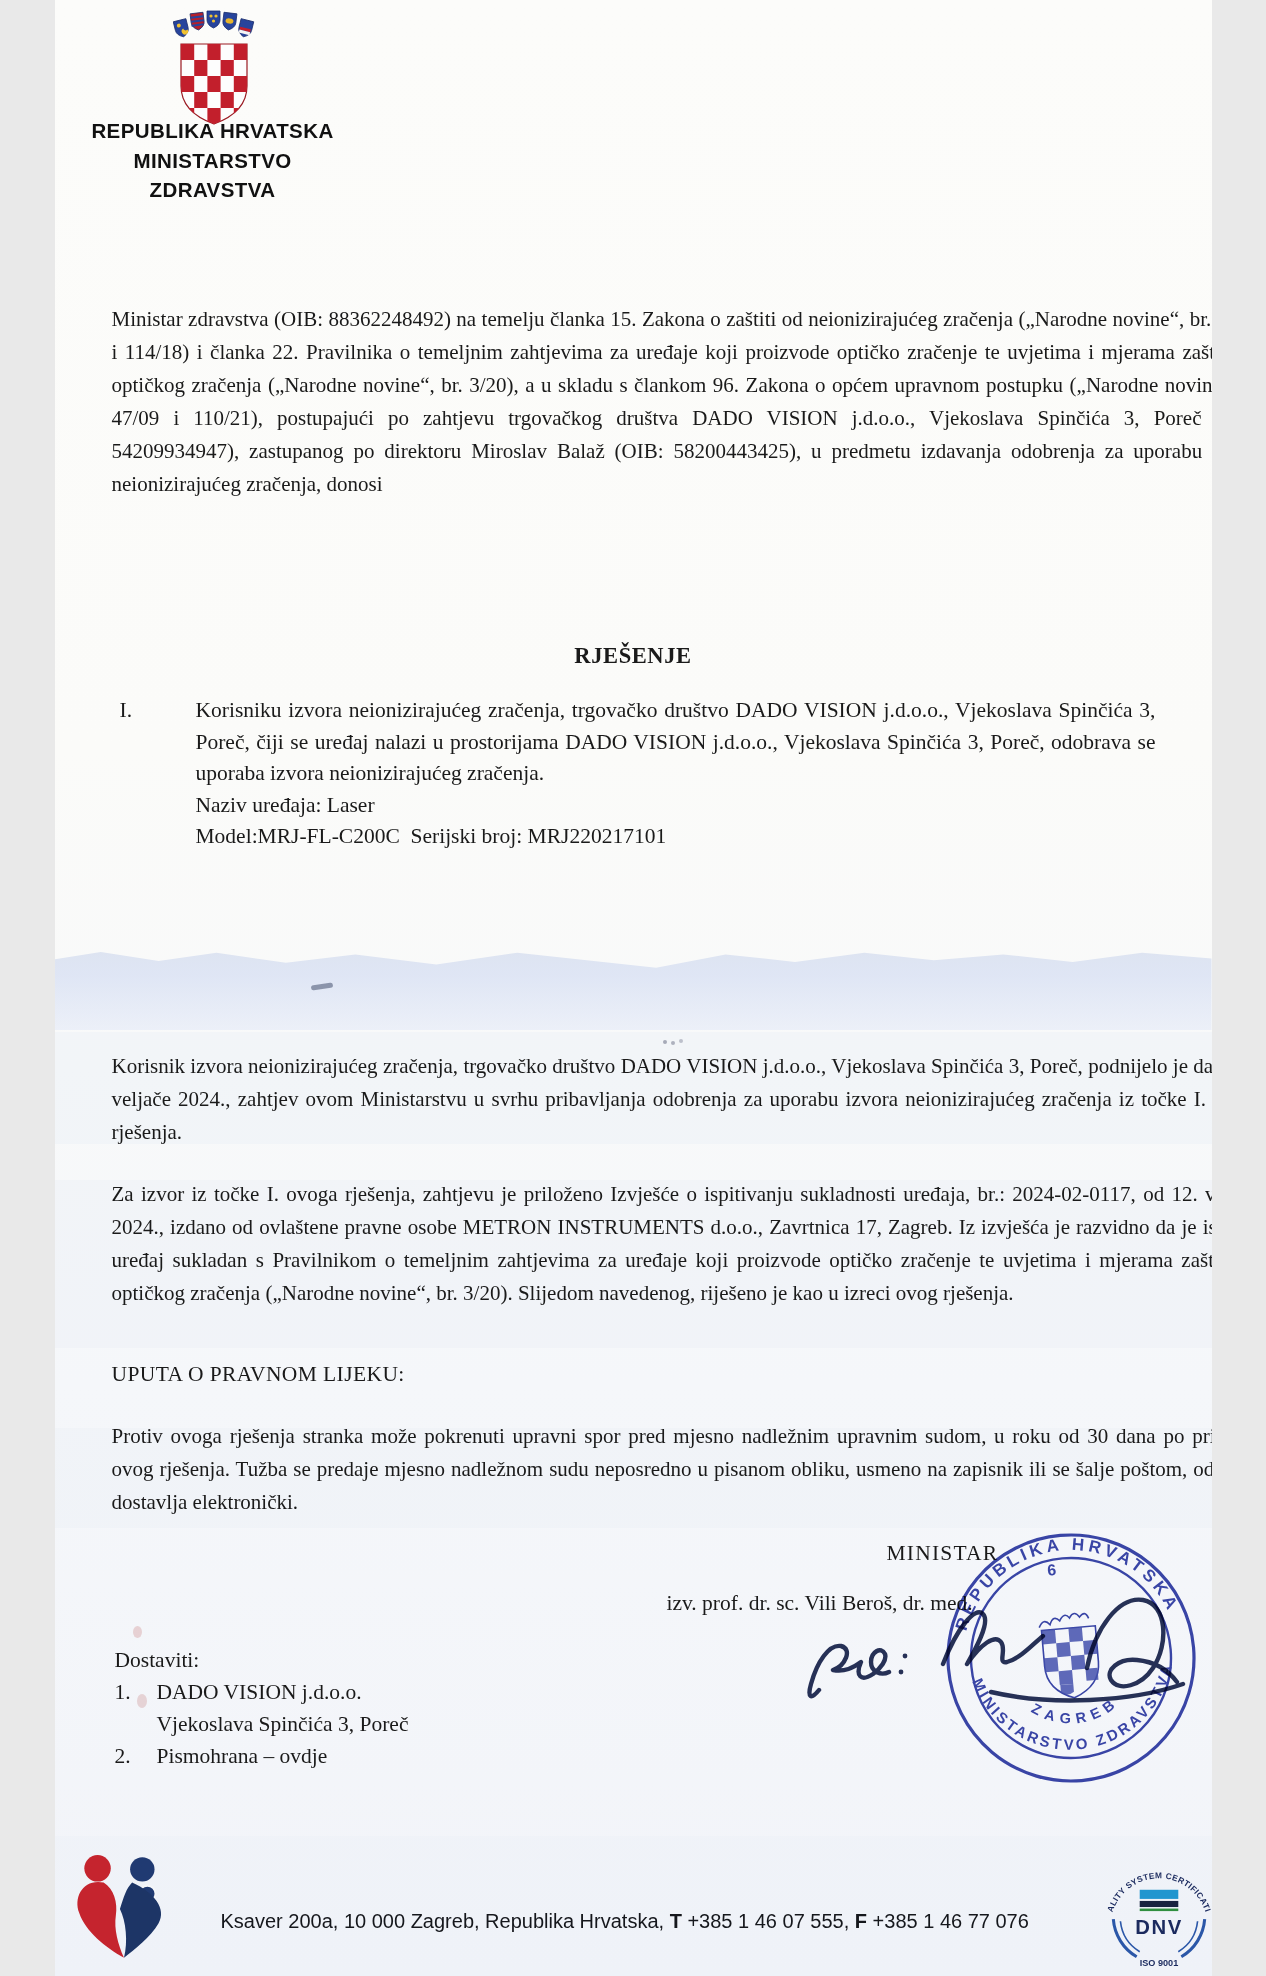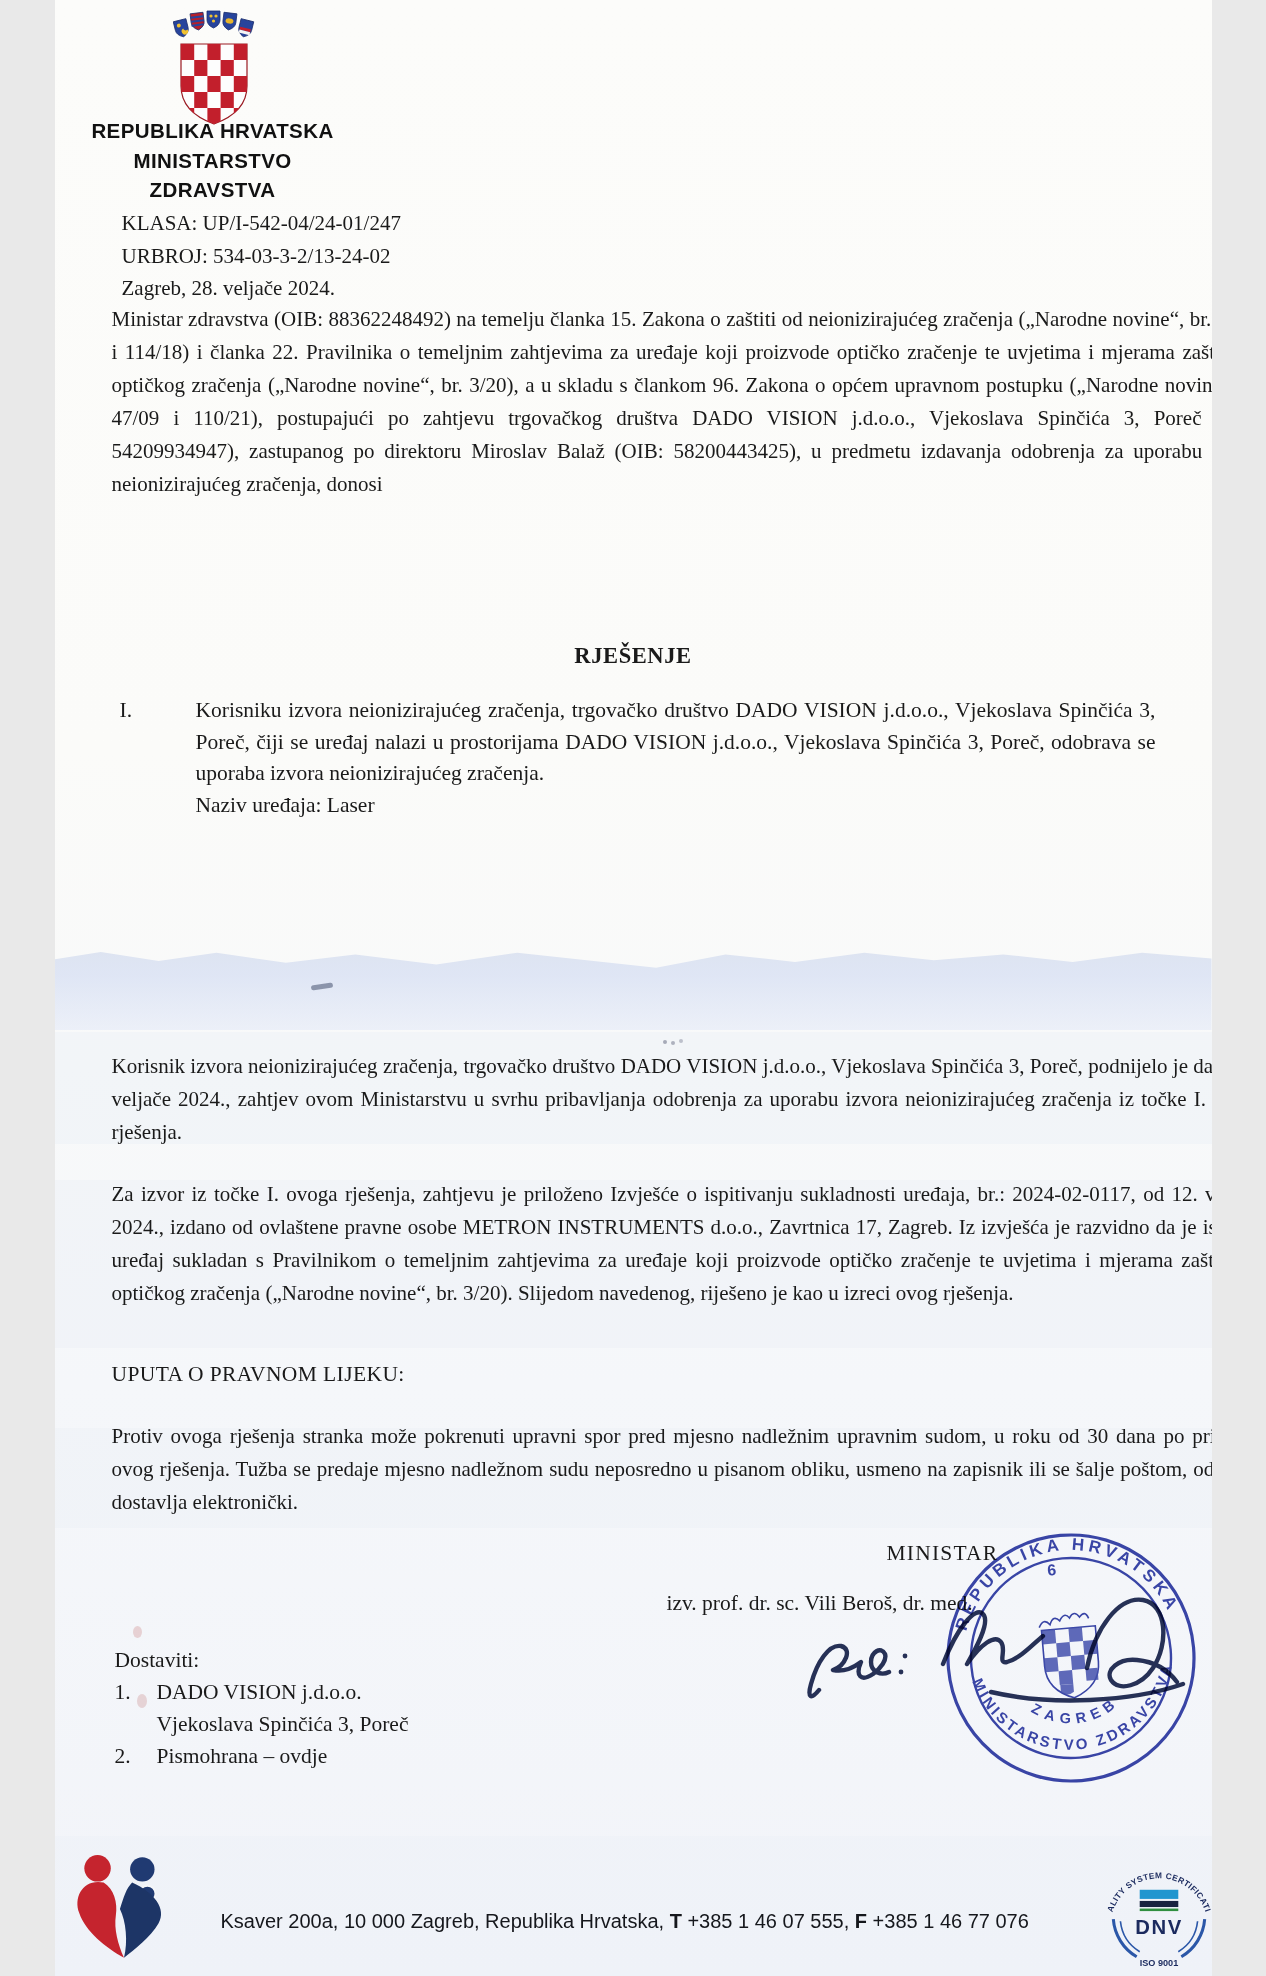--- a/index.html
+++ b/index.html
@@ -127,37 +127,36 @@
           <rect x="60.8" y="98" width="13.2" height="16"></rect>
       </g>
     </g>
   </svg>
 
   <div class="hdr-block">
     <div>REPUBLIKA HRVATSKA</div>
     <div>MINISTARSTVO ZDRAVSTVA</div>
   </div>
 
-  <div class="ref-block">
-    <div>KLASA: UP/I-542-04/24-01/247</div>
-    <div>URBROJ: 534-03-3-2/13-24-02</div>
-    <div>Zagreb, 28. veljače 2024.</div>
-  </div>
 
   <div class="para intro">Ministar zdravstva (OIB: 88362248492) na temelju članka 15. Zakona o zaštiti od neionizirajućeg zračenja („Narodne novine“, br. 91/10 i 114/18) i članka 22. Pravilnika o temeljnim zahtjevima za uređaje koji proizvode optičko zračenje te uvjetima i mjerama zaštite od optičkog zračenja („Narodne novine“, br. 3/20), a u skladu s člankom 96. Zakona o općem upravnom postupku („Narodne novine“, br. 47/09 i 110/21), postupajući po zahtjevu trgovačkog društva DADO VISION j.d.o.o., Vjekoslava Spinčića 3, Poreč (OIB: 54209934947), zastupanog po direktoru Miroslav Balaž (OIB: 58200443425), u predmetu izdavanja odobrenja za uporabu izvora neionizirajućeg zračenja, donosi</div>
 
   <div class="title-center rjesenje-title">RJEŠENJE</div>
 
   <div class="items">
     <div class="ritem">
       <div class="rnum">I.</div>
       <div class="rtext">
         <div>Korisniku izvora neionizirajućeg zračenja, trgovačko društvo DADO VISION j.d.o.o., Vjekoslava Spinčića 3, Poreč, čiji se uređaj nalazi u prostorijama DADO VISION j.d.o.o., Vjekoslava Spinčića 3, Poreč, odobrava se uporaba izvora neionizirajućeg zračenja.</div>
         <div class="device-line">
           <span class="device-c1">Naziv uređaja: Laser</span>
+        </div>
+        <div class="device-line">
+          <span class="device-c1">Model:MRJ-FL-C200C</span>
+          <span>Serijski broj: MRJ220217101</span>
         </div>
       </div>
     </div>
   </div>
 
   <div class="para obz-p1">Korisnik izvora neionizirajućeg zračenja, trgovačko društvo DADO VISION j.d.o.o., Vjekoslava Spinčića 3, Poreč, podnijelo je dana 26. veljače 2024., zahtjev ovom Ministarstvu u svrhu pribavljanja odobrenja za uporabu izvora neionizirajućeg zračenja iz točke I. ovoga rješenja.</div>
   <div class="para obz-p2">Za izvor iz točke I. ovoga rješenja, zahtjevu je priloženo Izvješće o ispitivanju sukladnosti uređaja, br.: 2024-02-0117, od 12. veljače 2024., izdano od ovlaštene pravne osobe METRON INSTRUMENTS d.o.o., Zavrtnica 17, Zagreb. Iz izvješća je razvidno da je ispitani uređaj sukladan s Pravilnikom o temeljnim zahtjevima za uređaje koji proizvode optičko zračenje te uvjetima i mjerama zaštite od optičkog zračenja („Narodne novine“, br. 3/20). Slijedom navedenog, riješeno je kao u izreci ovog rješenja.</div>
 
   <div class="uputa-title">UPUTA O PRAVNOM LIJEKU:</div>
   <div class="para uputa-text">Protiv ovoga rješenja stranka može pokrenuti upravni spor pred mjesno nadležnim upravnim sudom, u roku od 30 dana po primitku ovog rješenja. Tužba se predaje mjesno nadležnom sudu neposredno u pisanom obliku, usmeno na zapisnik ili se šalje poštom, odnosno dostavlja elektronički.</div>

